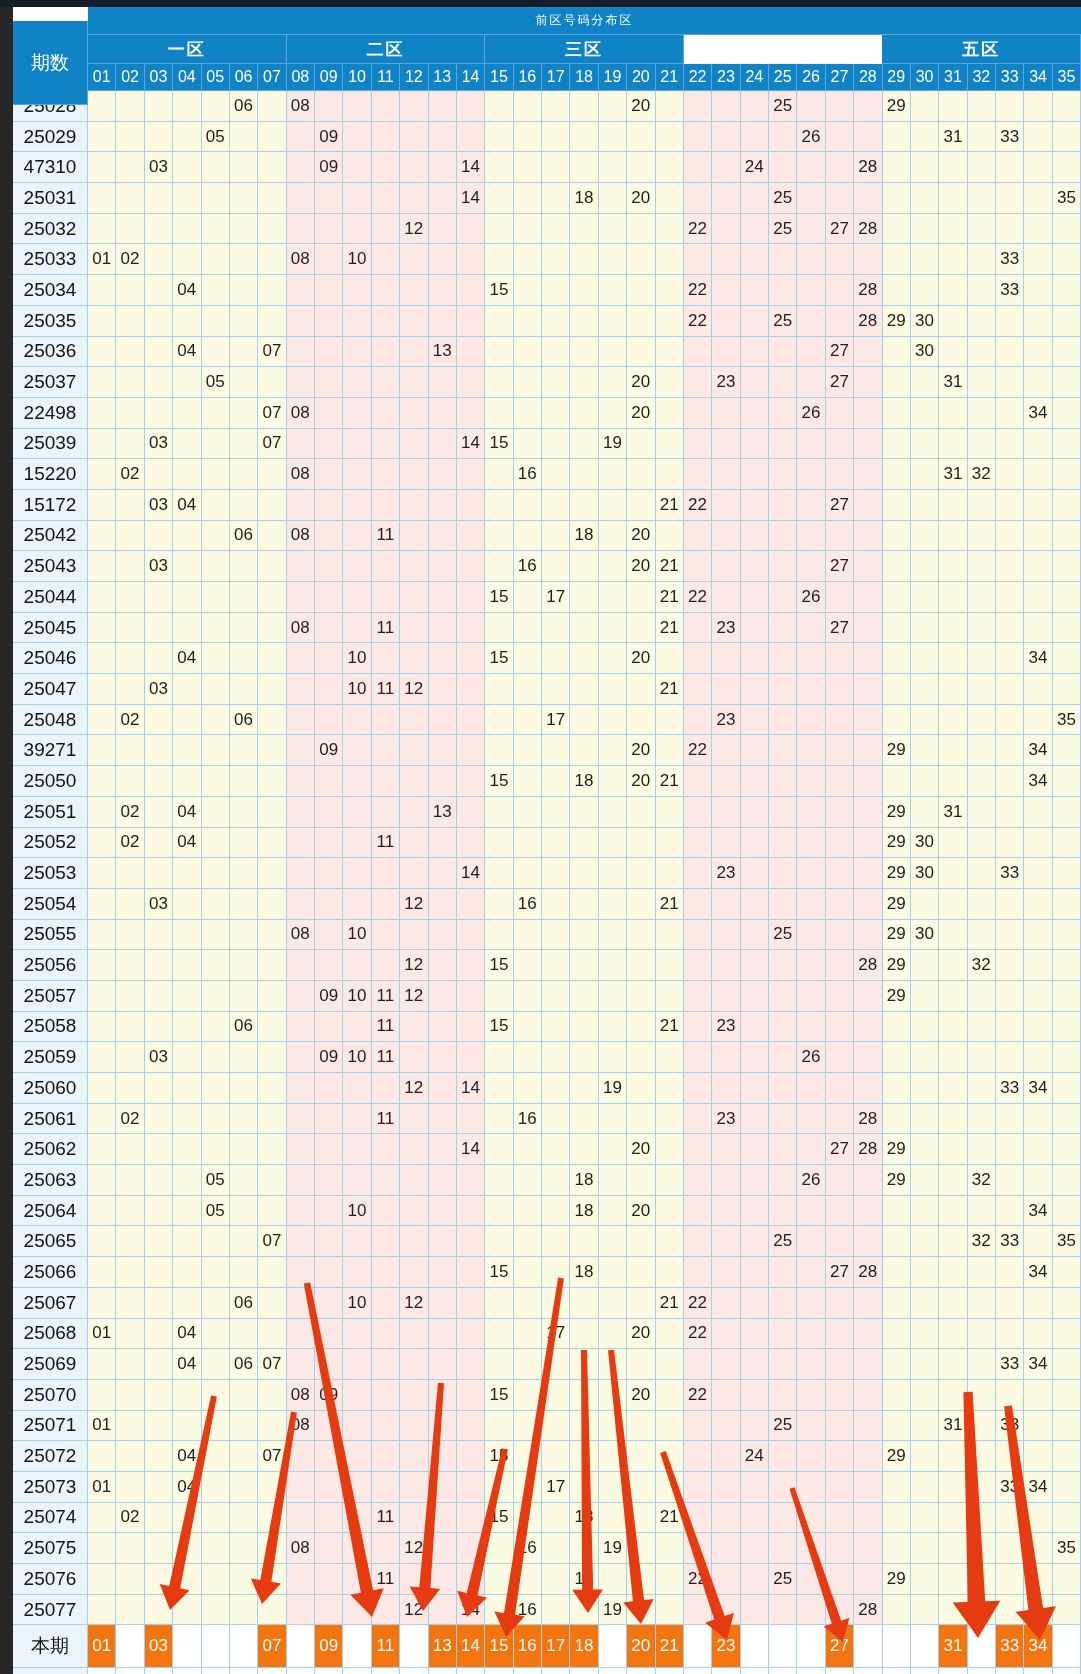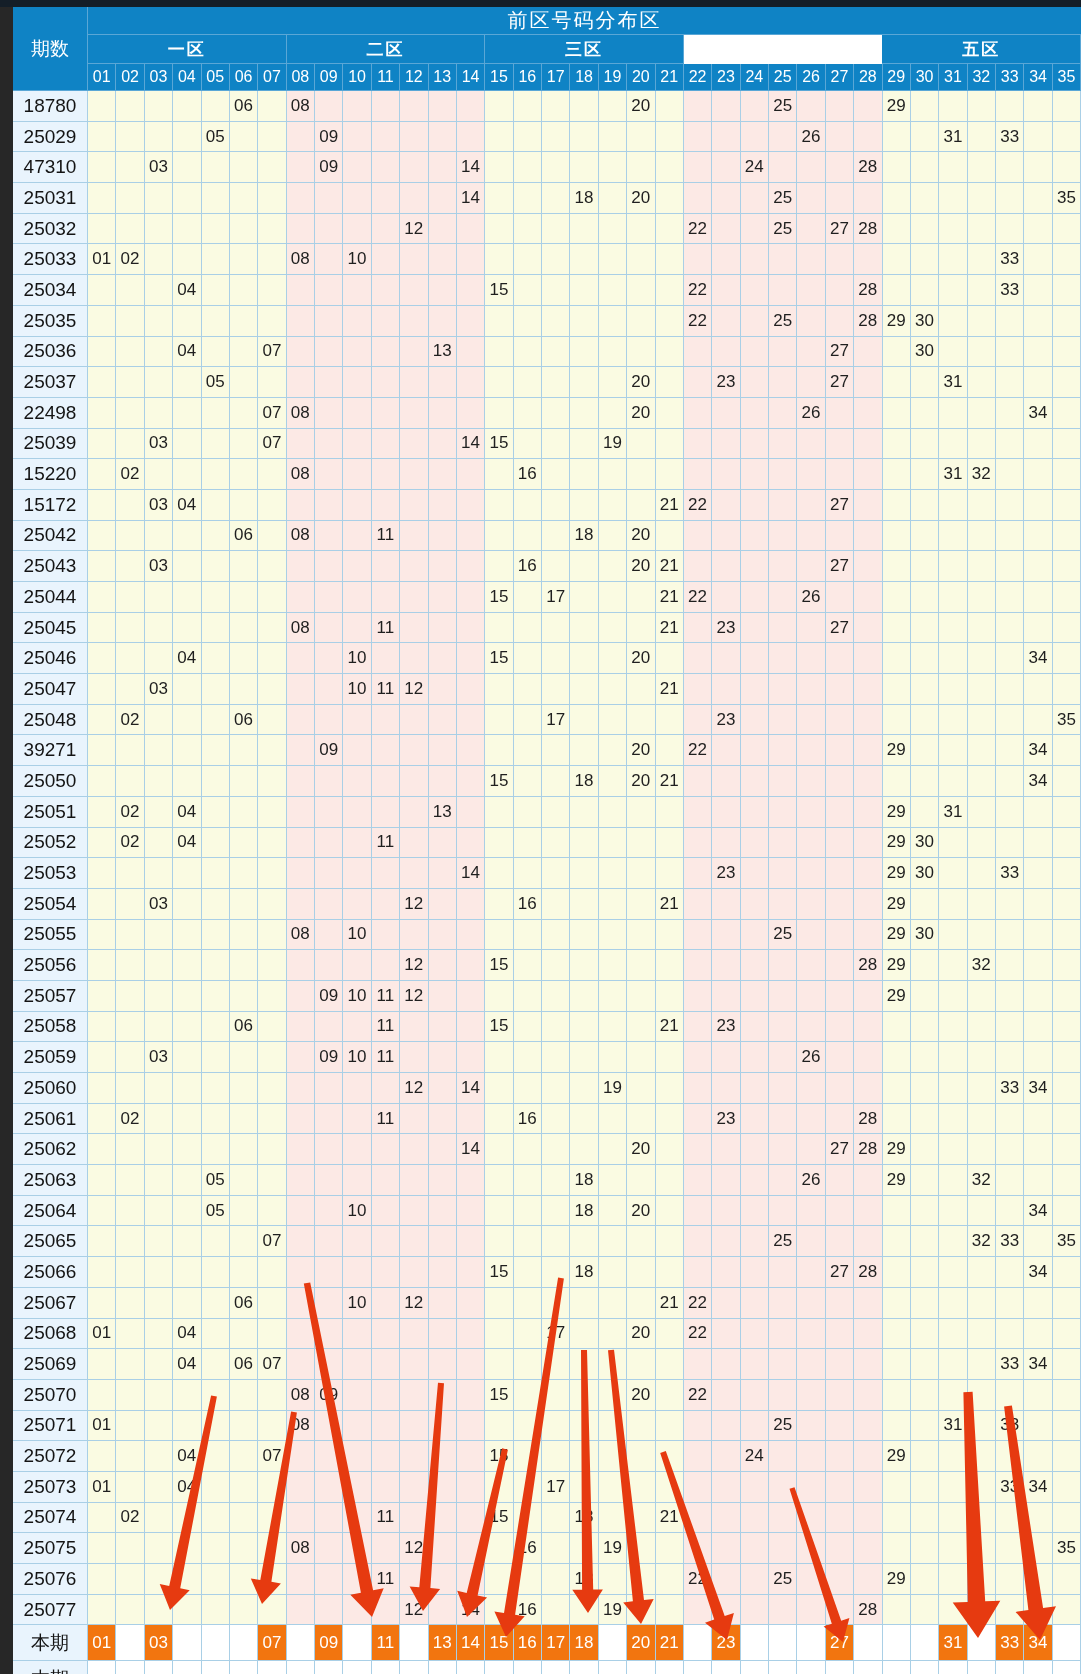--- a/index.html
+++ b/index.html
@@ -5,50 +5,50 @@
   html,body{margin:0;padding:0;}
   body{
     width:1081px;height:1674px;overflow:hidden;position:relative;
     background:#ffffff;
     font-family:"Liberation Sans","DejaVu Sans",sans-serif;
   }
   #left-bar{position:absolute;left:0;top:0;width:13px;height:1674px;background:var(--edge-dark);}
   #top-bar{position:absolute;left:0;top:0;width:1081px;height:7px;background:var(--edge-top);}
   #table{position:absolute;left:13px;top:7px;width:1068px;}
   #corner{
-    position:absolute;left:0;top:0;width:75px;height:84px;
+    position:absolute;left:0;top:14px;width:75px;height:84px;
     background:var(--header-blue);color:#fff;font-size:19px;
     display:flex;align-items:center;justify-content:center;
     border-right:1px solid var(--hgrid);border-bottom:1px solid var(--hgrid);
     box-sizing:border-box;z-index:2;
   }
   .hrow{display:flex;width:1068px;}
   .hrow1{height:28px;}
   .hrow2{height:29px;}
   .hrow3{height:27px;}
   .hspacer{width:75px;flex:none;}
   #title{
-    flex:1;background:var(--header-blue);color:#fff;font-size:20px;letter-spacing:2px;
+    flex:1;background:var(--header-blue);color:#fff;font-size:12px;letter-spacing:2px;
     display:flex;align-items:center;justify-content:center;
     border-bottom:1px solid var(--hgrid);box-sizing:border-box;
   }
   #zones{flex:1;display:flex;}
   .zone{
     background:var(--header-blue);color:#fff;font-size:17px;letter-spacing:2px;
     display:flex;align-items:center;justify-content:center;
     border-right:1px solid var(--hgrid);border-bottom:1px solid var(--hgrid);box-sizing:border-box;font-weight:bold;
   }
   #colheads{flex:1;display:flex;}
   .colhead{
     flex:1;background:var(--header-blue);color:#fff;font-size:16px;
     display:flex;align-items:center;justify-content:center;
     border-right:1px solid var(--hgrid);border-bottom:1px solid var(--hgrid);box-sizing:border-box;
   }
   .drow{display:flex;width:1068px;height:30.7px;}
-  .crow{display:flex;width:1068px;height:36px;}
+  .crow{display:flex;width:1068px;height:43px;}
   .rowlabel{
     width:75px;flex:none;background:var(--label-bg);color:#141414;font-size:19px;
     display:flex;align-items:center;justify-content:center;
     border-right:1px solid var(--grid);border-bottom:1px solid var(--grid);box-sizing:border-box;
   }
   .cell{
     flex:1;font-size:17px;color:var(--text);
     display:flex;align-items:center;justify-content:center;
     border-right:1px solid var(--grid);border-bottom:1px solid var(--grid);box-sizing:border-box;
   }
@@ -116,21 +116,21 @@
           <div class="colhead">30</div>
           <div class="colhead">31</div>
           <div class="colhead">32</div>
           <div class="colhead">33</div>
           <div class="colhead">34</div>
           <div class="colhead">35</div>
         </div>
     </div>
     <div id="rows">
         <div class="drow">
-          <div class="rowlabel">18780</div>
+          <div class="rowlabel">25028</div>
           <div class="cell yellow"></div>
           <div class="cell yellow"></div>
           <div class="cell yellow"></div>
           <div class="cell yellow"></div>
           <div class="cell yellow"></div>
           <div class="cell yellow">06</div>
           <div class="cell yellow"></div>
           <div class="cell pink">08</div>
           <div class="cell pink"></div>
           <div class="cell pink"></div>

